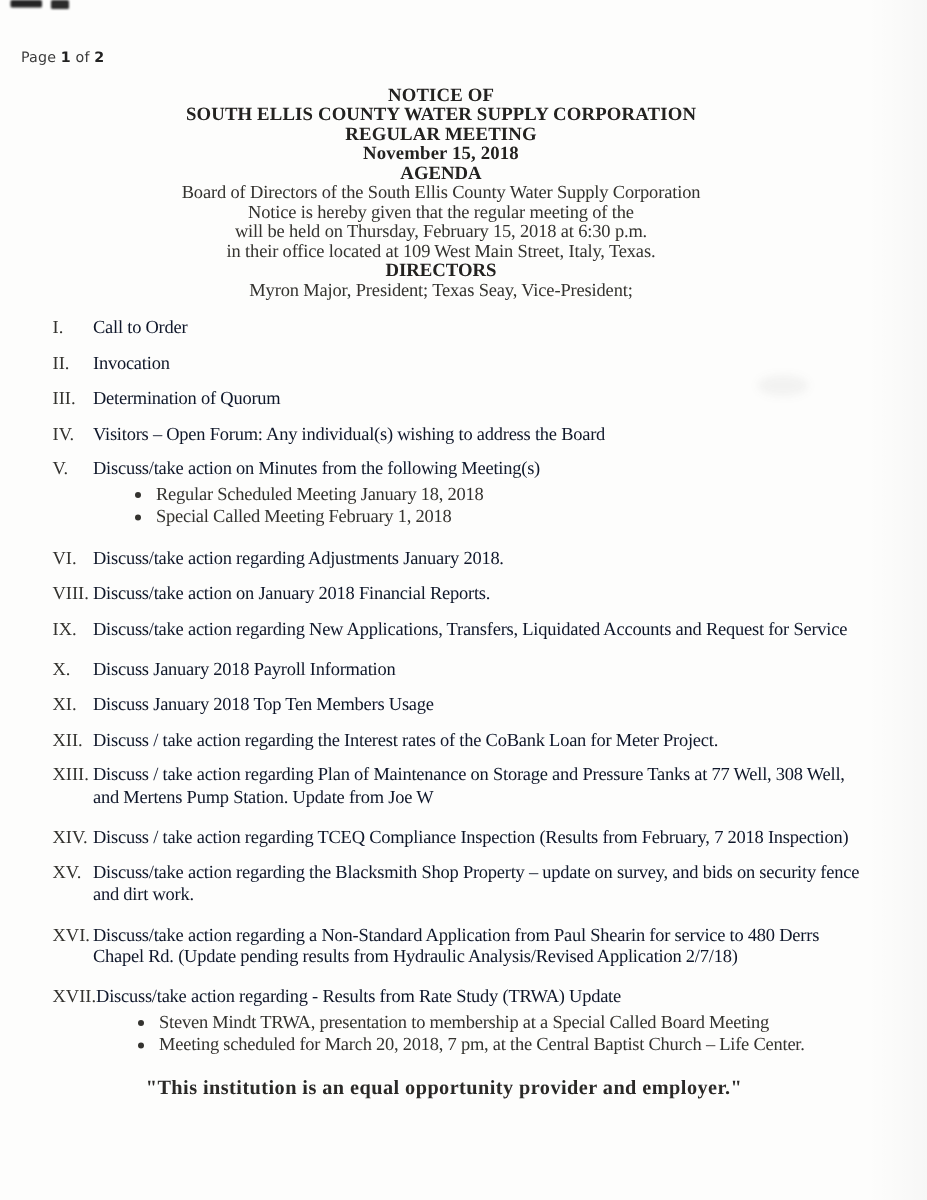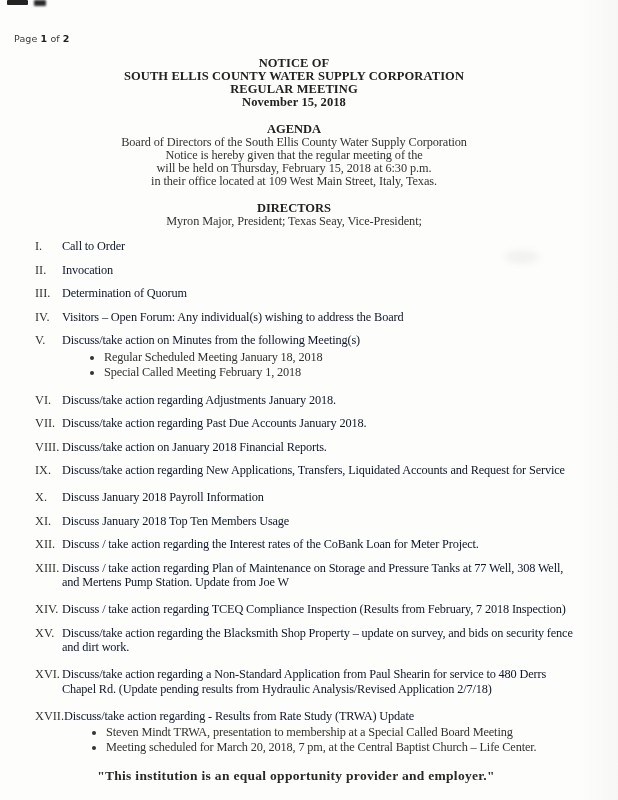--- a/index.html
+++ b/index.html
@@ -61,21 +61,21 @@
   .doc-title { margin-top: 13px; }
   .doc-title div {
     font-weight: bold;
     font-size: 12.5px;
     line-height: 13px;
     color: #232220;
     letter-spacing: 0.1px;
   }
 
   .section-heading {
-    margin-top: 14px;
+    margin-top: 0;
     font-weight: bold;
     font-size: 12.5px;
     line-height: 13px;
     color: #232220;
   }
   .notice-par div, .directors-par div {
     font-size: 12.3px;
     line-height: 13px;
     color: #34332f;
     letter-spacing: -0.1px;
@@ -203,26 +203,20 @@
       </div>
   </div>
 
   <div class="item">
     <div class="numeral">VI.</div>
     <div class="content">
         <div class="line">Discuss/take action regarding Adjustments January 2018.</div>
       </div>
   </div>
 
-  <div class="item">
-    <div class="numeral">VII.</div>
-    <div class="content">
-        <div class="line">Discuss/take action regarding Past Due Accounts January 2018.</div>
-      </div>
-  </div>
 
   <div class="item">
     <div class="numeral">VIII.</div>
     <div class="content">
         <div class="line">Discuss/take action on January 2018 Financial Reports.</div>
       </div>
   </div>
 
   <div class="item multi">
     <div class="numeral">IX.</div>

